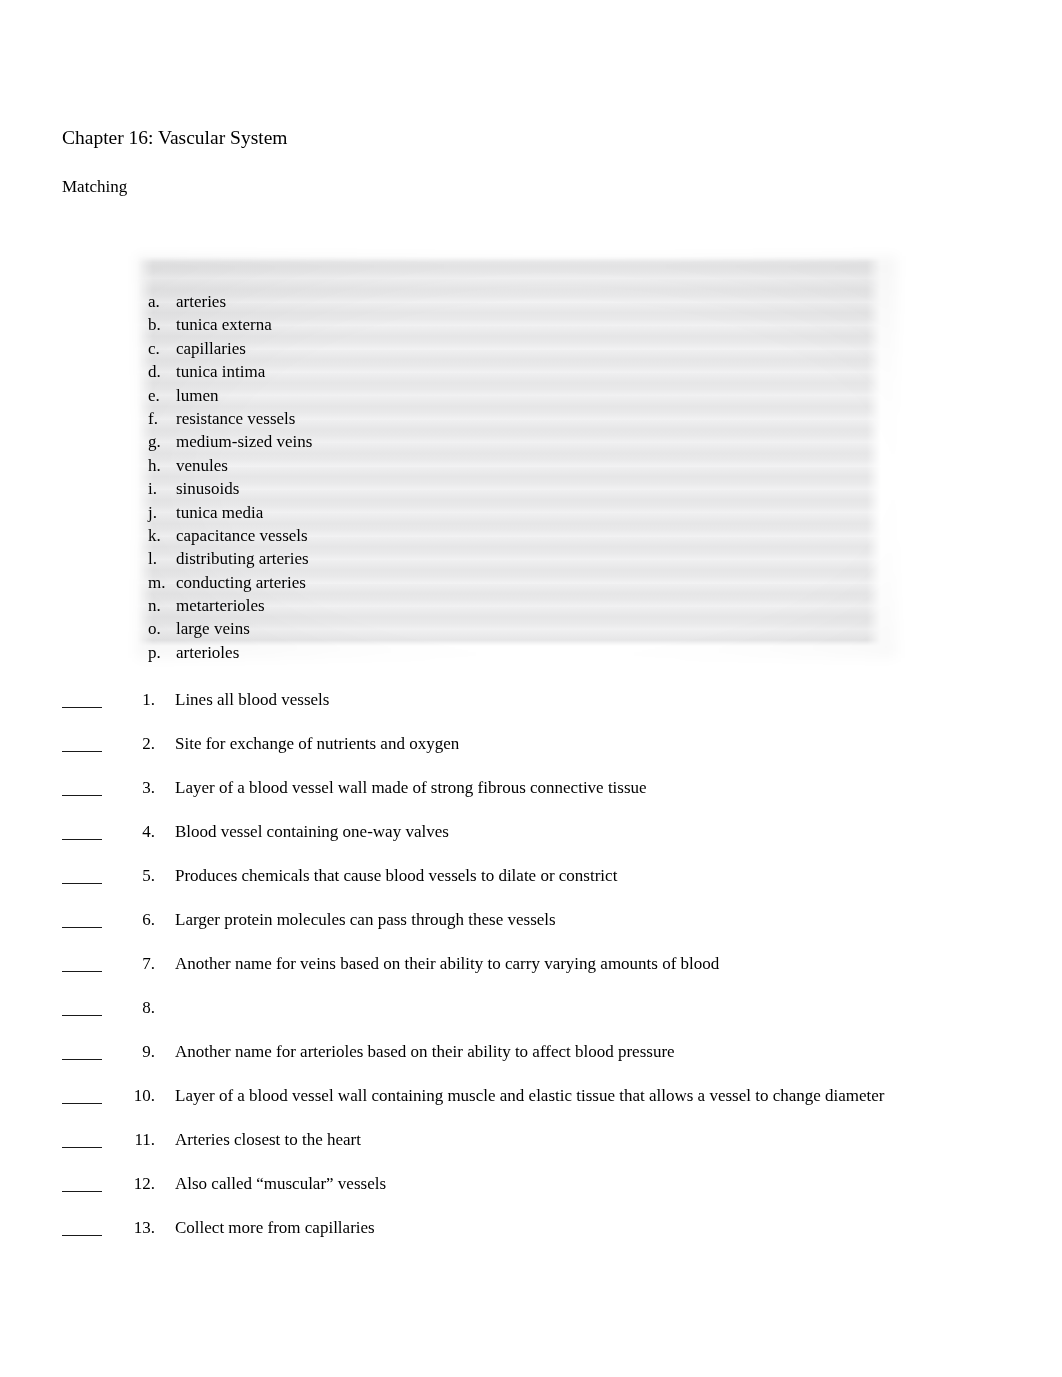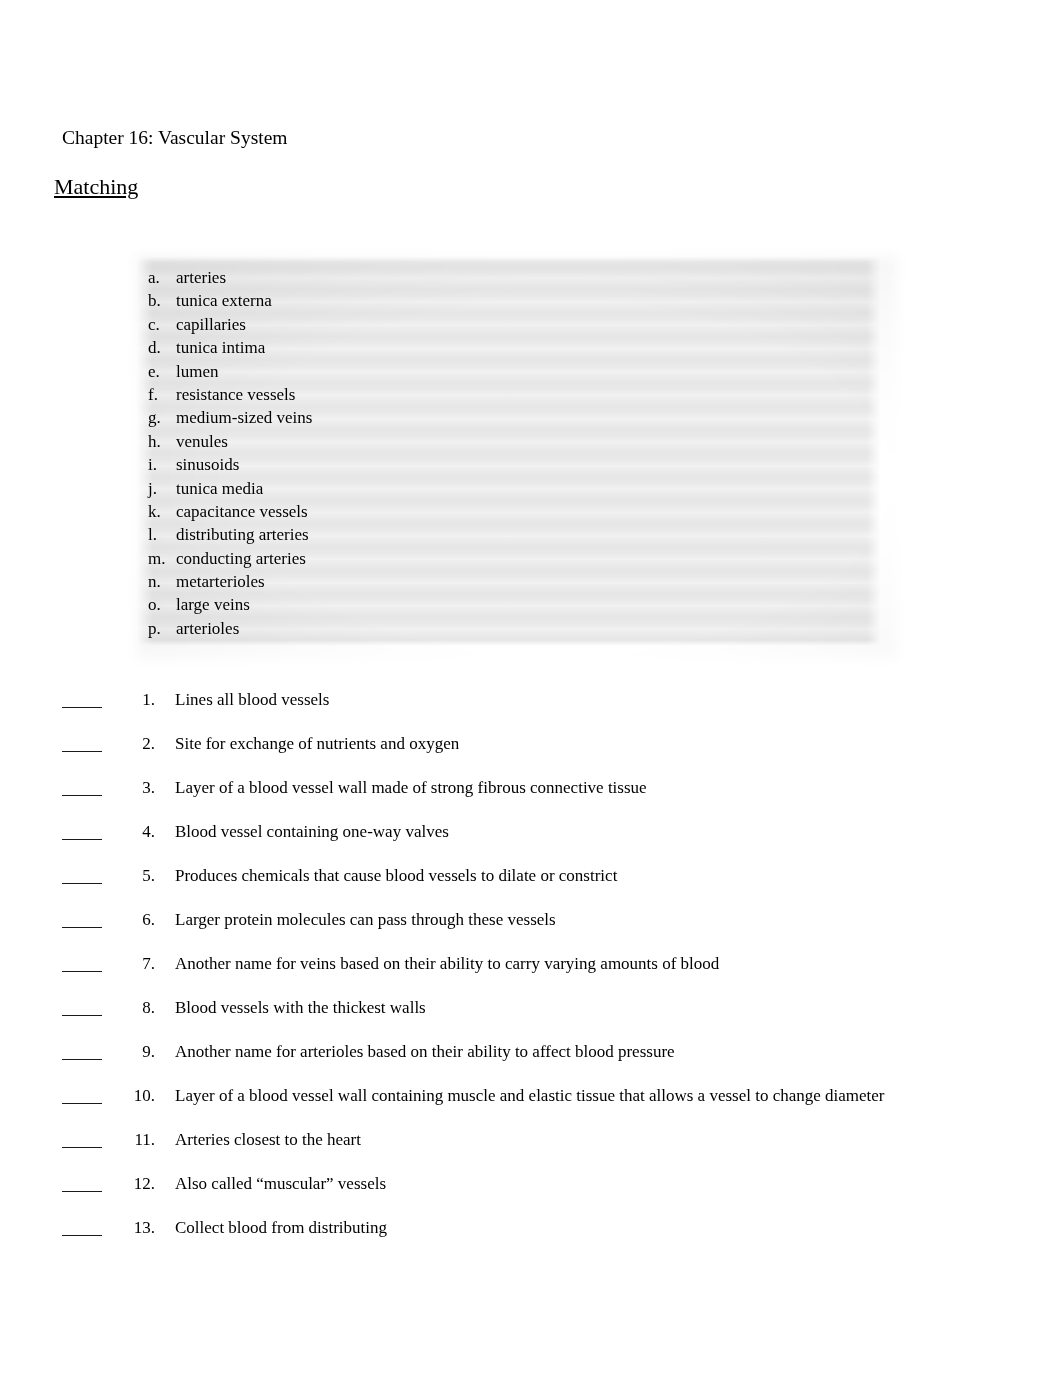--- a/index.html
+++ b/index.html
@@ -29,26 +29,25 @@
     left: 62px;
     top: 126px;
     font-size: 19.5px;
     line-height: 24px;
     white-space: nowrap;
   }
 
   
   .section-heading {
     position: absolute;
-    left: 54px;
+    left: 62px;
     top: 176px;
-    font-size: 22px;
+    font-size: 17px;
     line-height: 22px;
     white-space: nowrap;
-    text-decoration: underline;
   }
 
   
   .instructions {
     position: absolute;
     left: 157px;
     top: 220px;
     width: 830px;
     font-size: 17px;
     line-height: 23.5px;
@@ -107,21 +106,21 @@
     align-items: baseline;
     height: 23.4px;
     font-size: 17px;
     line-height: 23.4px;
   }
   .option-letter {
     width: 28px;
     flex: 0 0 28px;
     text-align: left;
   }
-  .option-text { white-space: nowrap; }
+  .option-text { white-space: nowrap; margin-top: 24px; }
 
   
   .questions {
     position: absolute;
     left: 62px;
     top: 688px;
     width: 960px;
   }
   .question-row {
     position: relative;
@@ -272,21 +271,20 @@
         <span class="q-text">Larger protein molecules can pass through these vessels</span>
       </div>
       <div class="question-row">
         <span class="answer-blank"></span>
         <span class="q-number">7.</span>
         <span class="q-text">Another name for veins based on their ability to carry varying amounts of blood</span>
       </div>
       <div class="question-row">
         <span class="answer-blank"></span>
         <span class="q-number">8.</span>
-        <span class="q-text">Blood vessels with the thickest walls</span>
       </div>
       <div class="question-row">
         <span class="answer-blank"></span>
         <span class="q-number">9.</span>
         <span class="q-text">Another name for arterioles based on their ability to affect blood pressure</span>
       </div>
       <div class="question-row">
         <span class="answer-blank"></span>
         <span class="q-number">10.</span>
         <span class="q-text">Layer of a blood vessel wall containing muscle and elastic tissue that allows a vessel to change diameter</span>
@@ -297,18 +295,18 @@
         <span class="q-text">Arteries closest to the heart</span>
       </div>
       <div class="question-row">
         <span class="answer-blank"></span>
         <span class="q-number">12.</span>
         <span class="q-text">Also called “muscular” vessels</span>
       </div>
       <div class="question-row">
         <span class="answer-blank"></span>
         <span class="q-number">13.</span>
-        <span class="q-text">Collect blood from distributing</span>
+        <span class="q-text">Collect more from capillaries</span>
       </div>
     </div>
 
 
 </div>
 
 </body></html>

